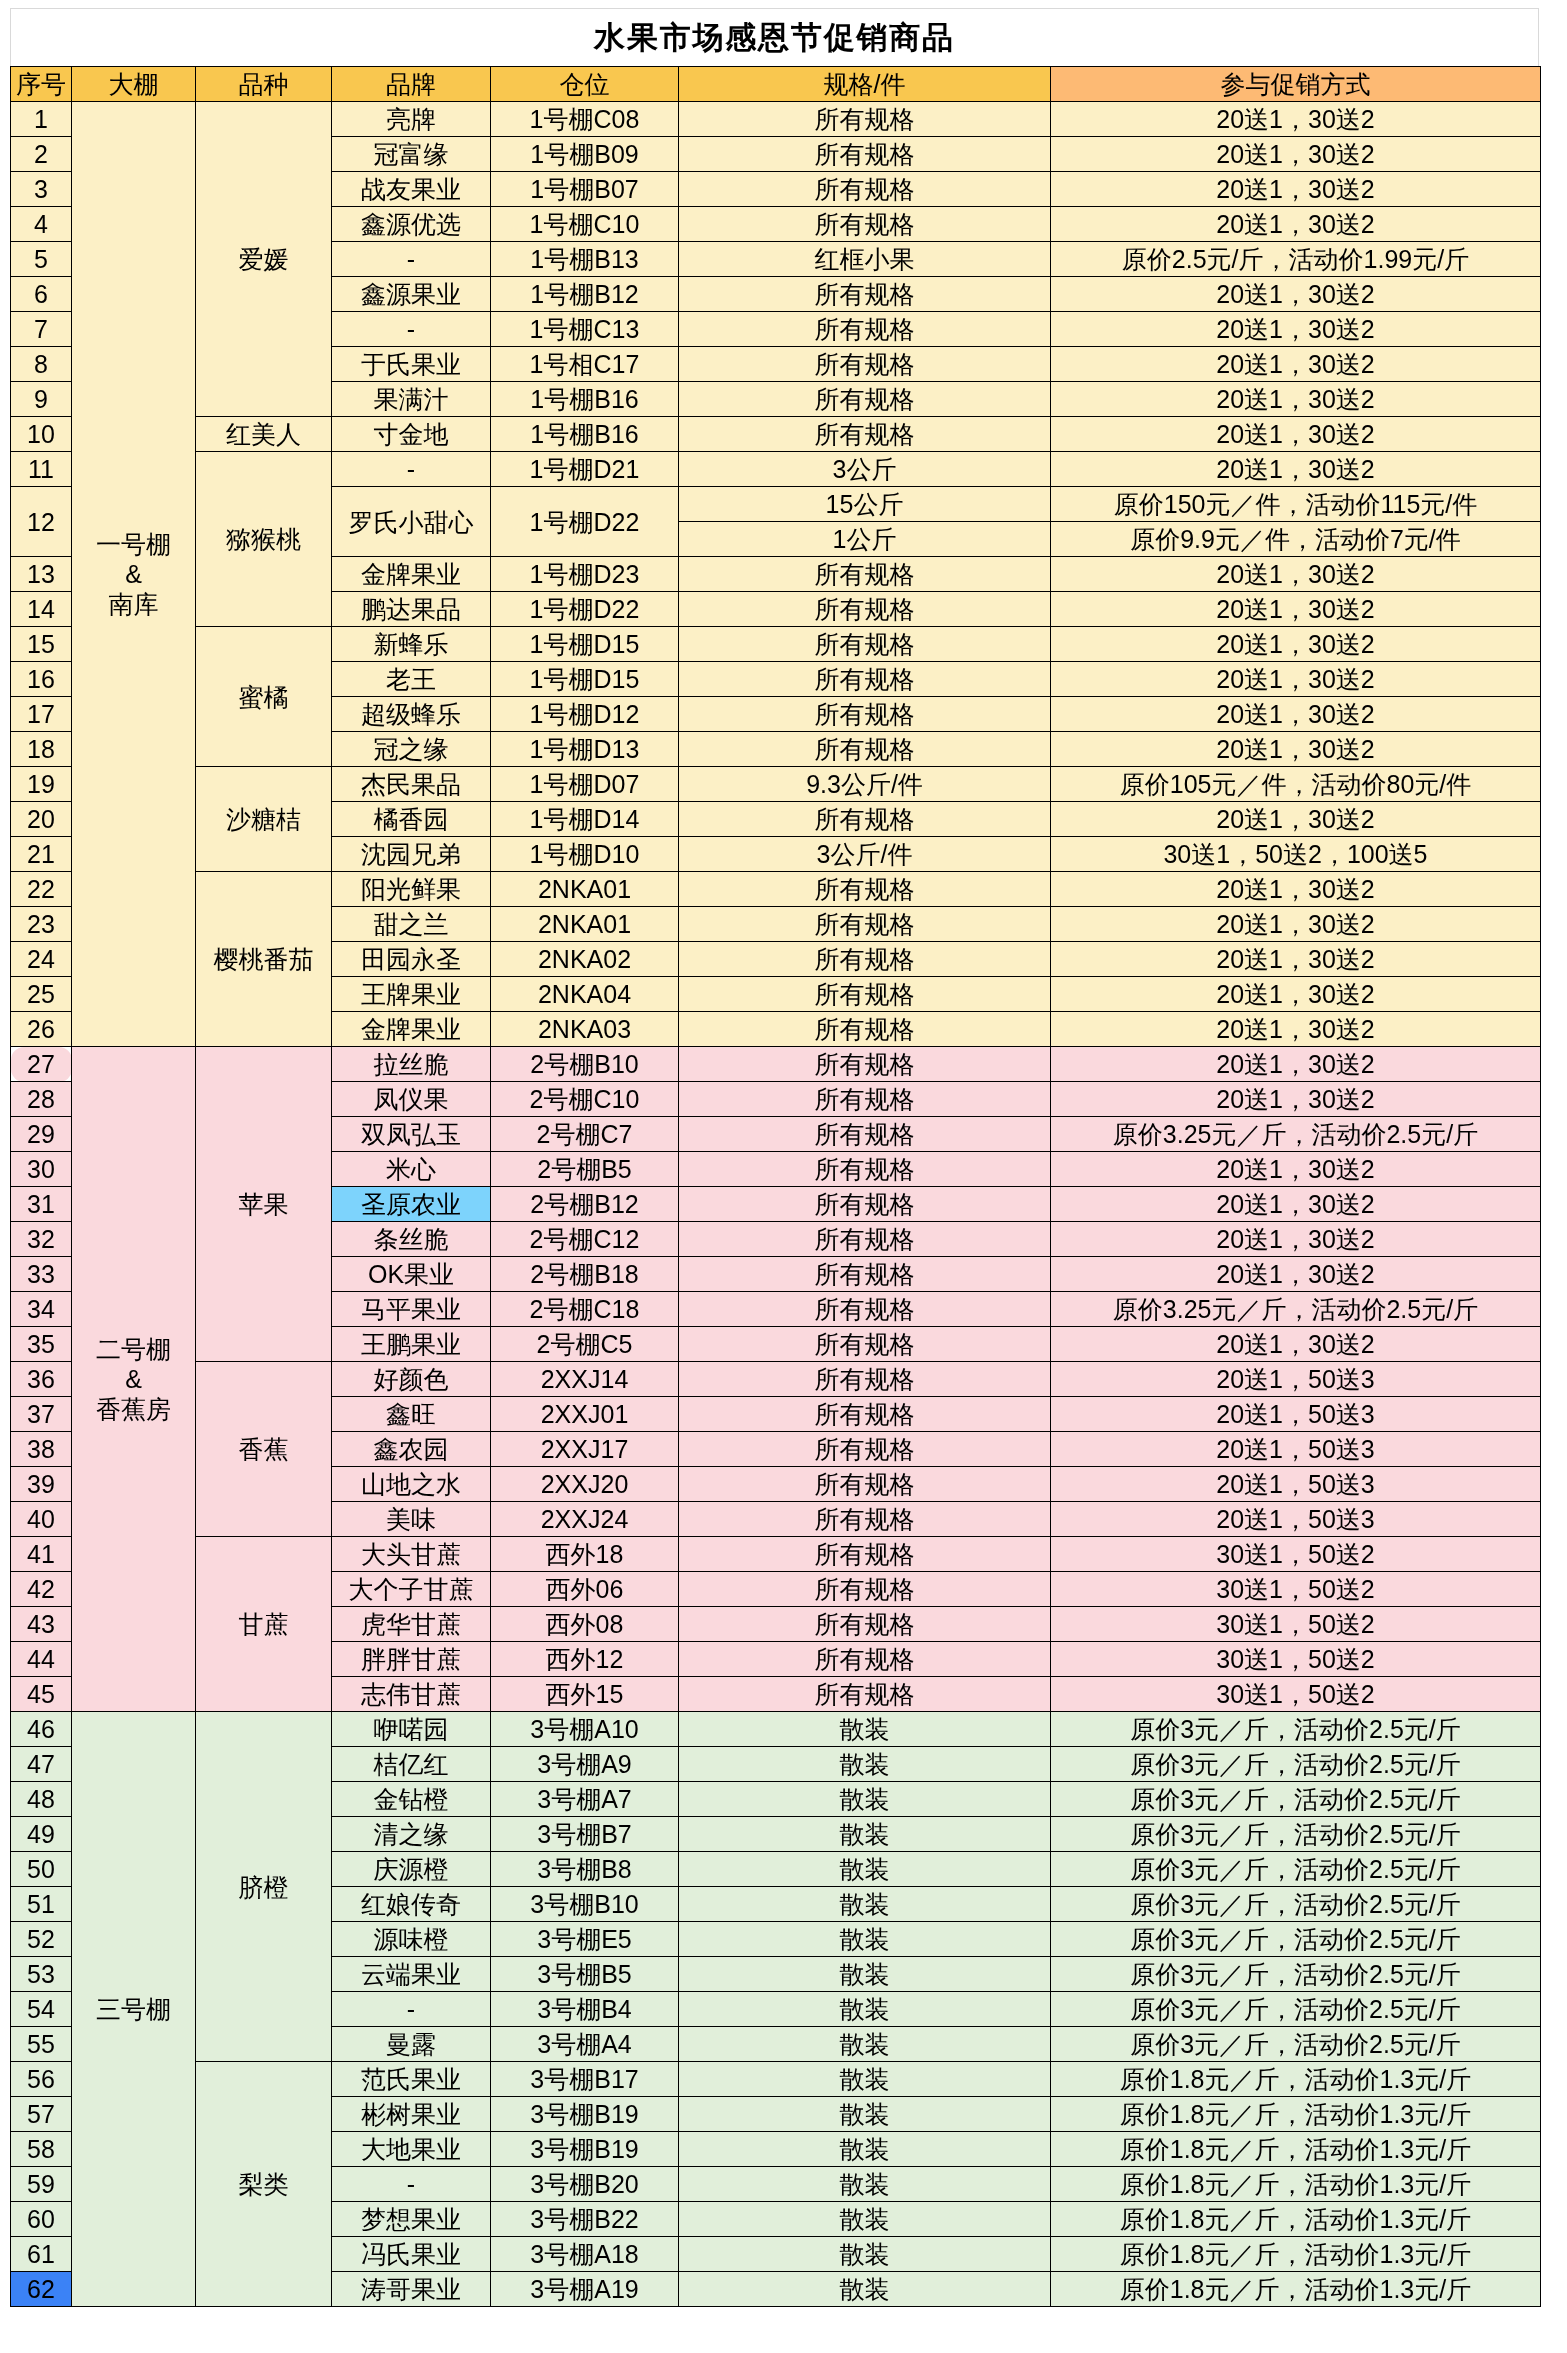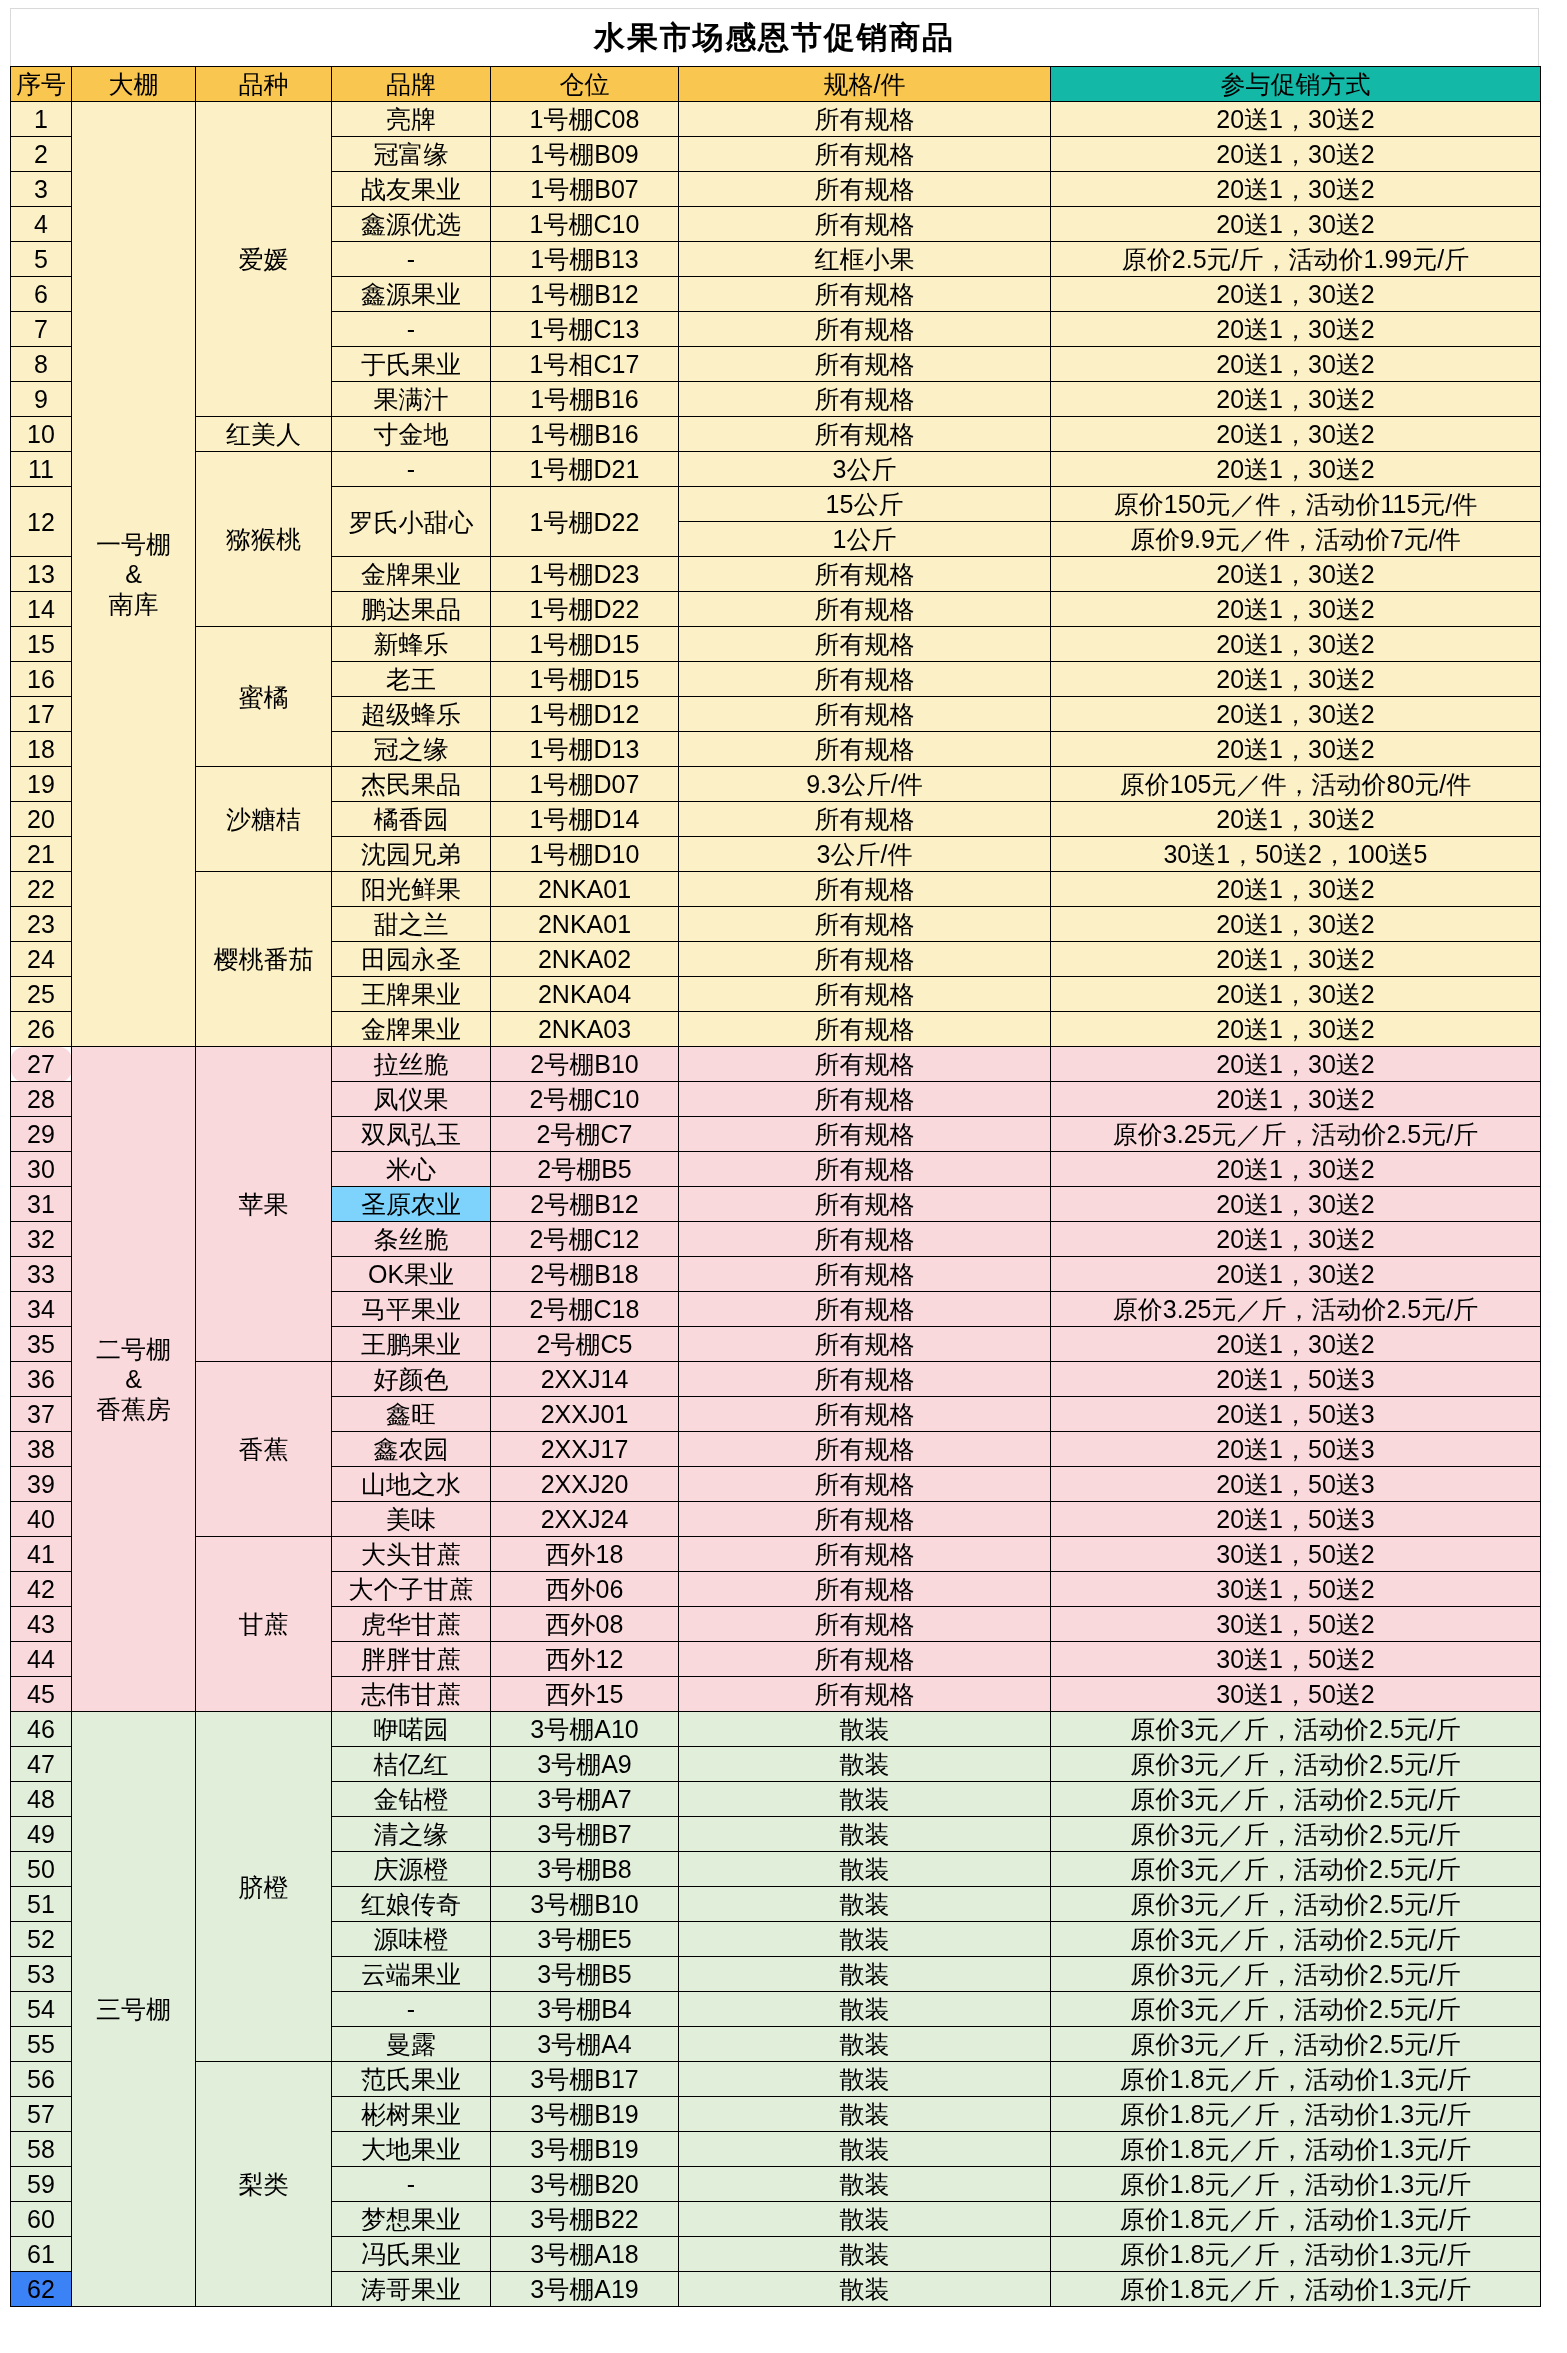--- a/index.html
+++ b/index.html
@@ -53,21 +53,21 @@
     <col style="width:490px">
   </colgroup>
   <thead>
       <tr>
         <th style="background: rgb(249, 199, 79);">序号</th>
         <th style="background: rgb(249, 199, 79);">大棚</th>
         <th style="background: rgb(249, 199, 79);">品种</th>
         <th style="background: rgb(249, 199, 79);">品牌</th>
         <th style="background: rgb(249, 199, 79);">仓位</th>
         <th style="background: rgb(249, 199, 79);">规格/件</th>
-        <th style="background: #14b8a6;">参与促销方式</th>
+        <th style="background: #fdba74;">参与促销方式</th>
       </tr>
     </thead>
   <tbody>
       <tr>
         <td style="background: rgb(252, 240, 198);">1</td>
         <td rowspan="27" class="shed" style="background: rgb(252, 240, 198);">
           <div>一号棚</div>
           <div>&amp;</div>
           <div>南库</div>
         </td>

